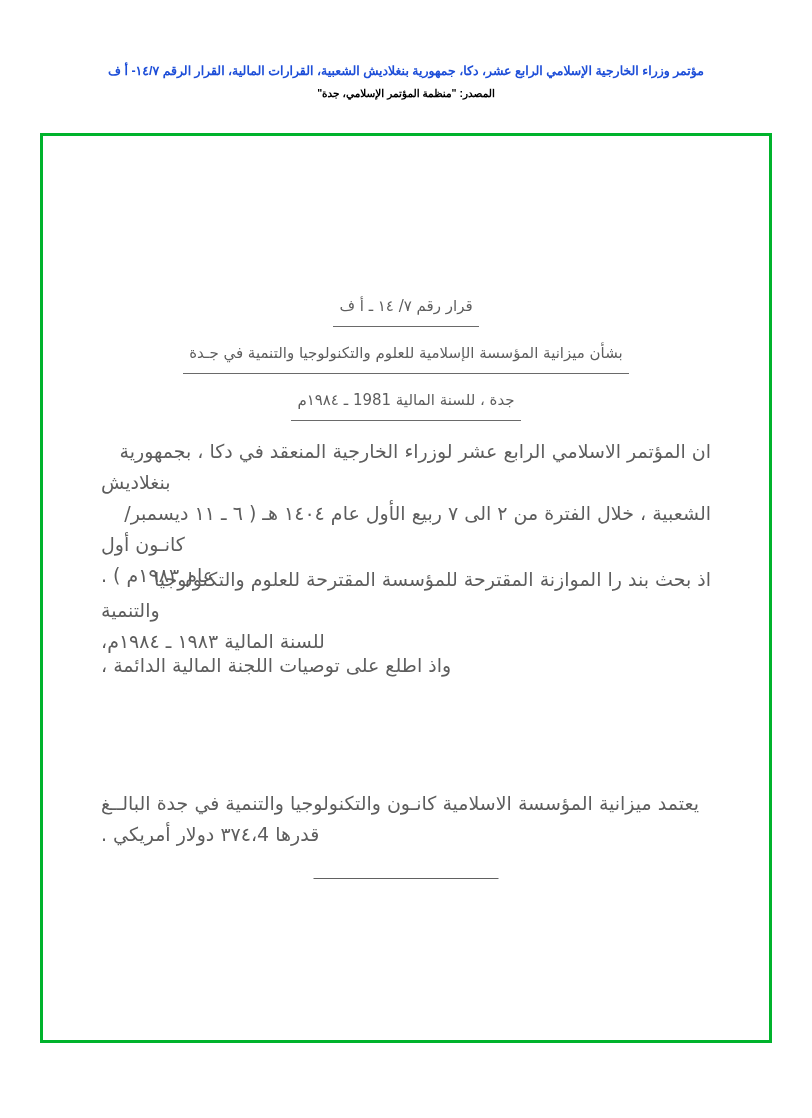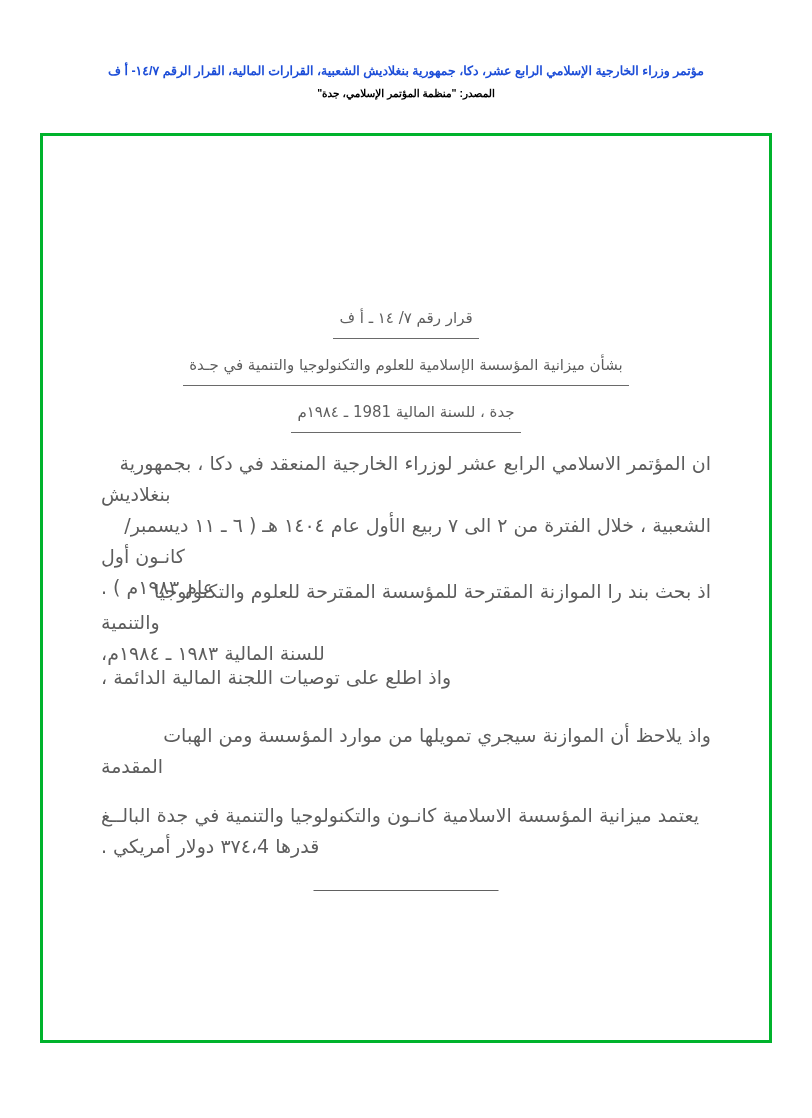--- a/index.html
+++ b/index.html
@@ -53,21 +53,20 @@
   }
 
   .scan-body {
     position: absolute;
     inset: 0;
     padding: 12px;
     direction: rtl;
     
     color: #3c3c3c;
     font-family: "DejaVu Sans", sans-serif;
-    margin-top: 12px;
   }
 
   
   .ink {
     color: #3a3a3a;
     opacity: 0.82;
     filter: blur(0.35px);
     letter-spacing: 0.5px;
   }
 
@@ -153,21 +152,20 @@
     <div class="para" id="p2">
       <span class="line right">اذ بحث بند را الموازنة المقترحة للمؤسسة المقترحة للعلوم والتكنولوجيا والتنمية</span>
       <span class="line left">للسنة المالية ١٩٨٣ ـ ١٩٨٤م،</span>
     </div>
 
     <div class="para" id="p3">
       <span class="line right">واذ اطلع على توصيات اللجنة المالية الدائمة ،</span>
     </div>
 
     <div class="para" id="p4">
-      <span class="line right">واذ يلاحظ أن الموازنة سيجري تمويلها من موارد المؤسسة ومن الهبات المقدمة</span>
     </div>
 
     <div class="para" id="p5">
       <span class="line right">يعتمد ميزانية المؤسسة الاسلامية كانـون والتكنولوجيا والتنمية في جدة البالــغ</span>
       <span class="line left">قدرها ٣٧٤،4 دولار أمريكي .</span>
     </div>
 
     <div class="rule" id="rule1"></div>
 
   </div>

